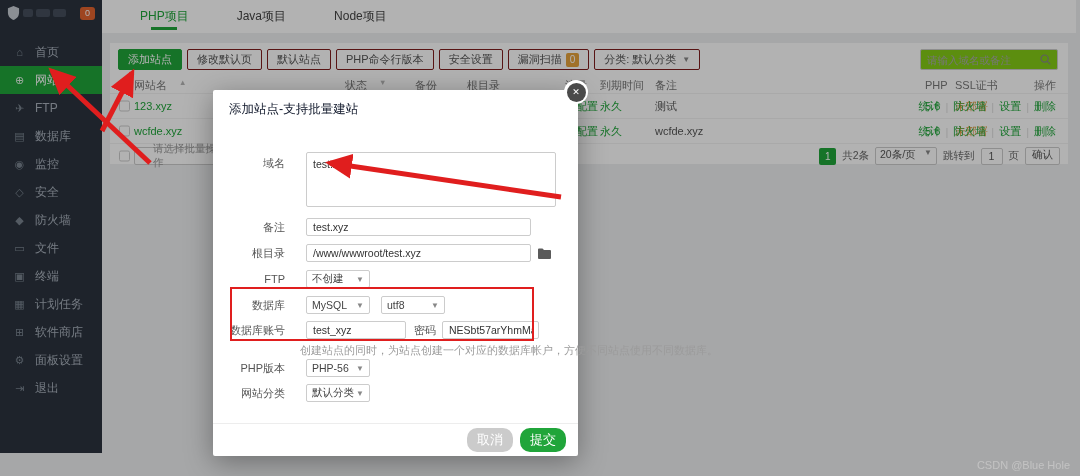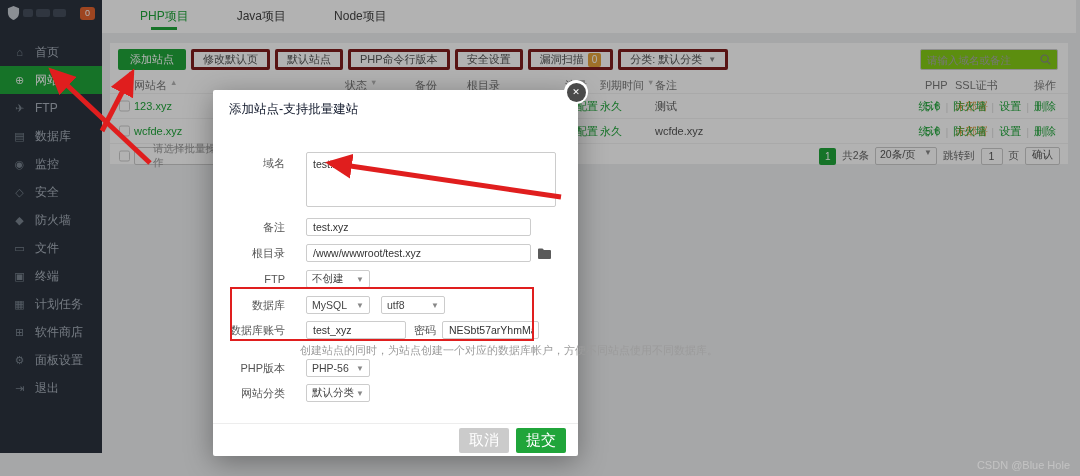--- a/index.html
+++ b/index.html
@@ -27,33 +27,33 @@
              display:flex;align-items:stretch;padding-left:14px;z-index:1}
   .mtab{padding:0 24px;font-size:12px;color:#444;display:flex;align-items:center;position:relative;cursor:pointer}
   .mtab.active{color:#20a53a}
   .mtab.active::after{content:"";position:absolute;left:50%;transform:translateX(-50%);
                       bottom:3px;width:26px;height:3px;background:#20a53a}
 
   
   .card{position:absolute;left:110px;top:43px;width:958px;height:121px;background:#fff;z-index:1}
   .toolbar{display:flex;align-items:center;gap:5px;padding:6px 8px 5px;position:relative}
   .tbtn{height:21px;display:inline-flex;align-items:center;gap:4px;padding:0 9px;
-        border:3px solid #7f1d1d;border-radius:2px;background:#fff;font-size:11px;color:#555;cursor:pointer;white-space:nowrap}
+        border:1px solid #7f1d1d;border-radius:2px;background:#fff;font-size:11px;color:#555;cursor:pointer;white-space:nowrap}
   .tbtn.primary{background:#20a53a;border-color:#20a53a;color:#fff}
   .badge{background:#e6a23c;color:#fff;font-size:10px;line-height:14px;padding:0 4px;border-radius:2px}
   .caret{font-size:8px;color:#888;margin-left:2px}
   .searchbox{position:absolute;right:10px;top:6px;width:138px;height:21px;border:1px solid #ccc;
              border-radius:2px;background:#84cc16;display:flex;align-items:center;padding:0 6px;gap:4px}
   .searchbox input{border:0;outline:0;flex:1;min-width:0;font-size:10.5px;color:#333;background:transparent}
   .searchbox input::placeholder{color:#aaa}
 
   .tbl{position:relative;font-size:11px;color:#555;margin-top:1px}
   .trow{position:relative;height:25px;border-top:1px solid #f3f3f3}
   .thead{height:17px;border-top:0;color:#777}
-  .c{position:absolute;top:50%;transform:translateY(-50%);white-space:nowrap;display:flex;align-items:flex-start;gap:3px}
+  .c{position:absolute;top:50%;transform:translateY(-50%);white-space:nowrap;display:flex;align-items:flex-start;gap:12px}
   .cb{left:9px}.c1{left:24px}.c2{left:235px}.c3{left:305px}.c4{left:357px}.c5{left:455px}
   .c6{left:490px}.c7{left:545px}.c8{left:815px}.c9{left:845px}.c10{right:12px}
   .sort{font-size:7.5px;color:#b5b5b5}
   .chk{width:11px;height:11px;border:1px solid #ccc;border-radius:2px;background:#fff;cursor:pointer}
   .g{color:#20a53a}.o{color:#d69a3c}
   .acts{display:flex;gap:5px;align-items:center}
   .acts .lnk{color:#20a53a;cursor:pointer}
   .acts .sep{color:#ddd}
 
   .batchrow{border-top:1px solid #f3f3f3;height:24px;position:relative}
@@ -89,21 +89,21 @@
   .w-lg{width:225px}.w-sm{width:100px}.w-pw{width:97px}
   .m-area{width:250px;height:55px;border:1px solid #ccc;border-radius:2px;font-size:10.5px;color:#333;
           padding:5px 6px;resize:none;outline:0;font-family:inherit}
   .m-select{width:64px;height:18px;border:1px solid #ccc;border-radius:2px;display:flex;align-items:center;
             justify-content:space-between;padding:0 5px;font-size:10.5px;color:#444;cursor:pointer}
   .m-label2{font-size:11px;color:#555;margin:0 6px 0 8px;flex:none}
   .m-tip{position:absolute;left:87px;top:253px;font-size:11px;color:#9b9b9b;white-space:nowrap}
   .folder{margin-left:7px;cursor:pointer;line-height:0}
   .m-footer{position:absolute;left:0;right:0;bottom:0;height:33px;border-top:1px solid #ededed;
             display:flex;align-items:center;justify-content:flex-end;gap:7px;padding:0 12px}
-  .btn{border:0;border-radius:2px;font-size:15px;padding:3px 10px;cursor:pointer;font-family:inherit}
+  .btn{border:0;border-radius:10px;font-size:13px;padding:3px 10px;cursor:pointer;font-family:inherit}
   .btn-cancel{background:#cbcbcb;color:#fff}
   .btn-submit{background:#20a53a;color:#fff}
 
   
   .ann{position:absolute;inset:0;z-index:80;pointer-events:none}
 </style>
 </head>
 <body>
 
 <div class="sidebar">

